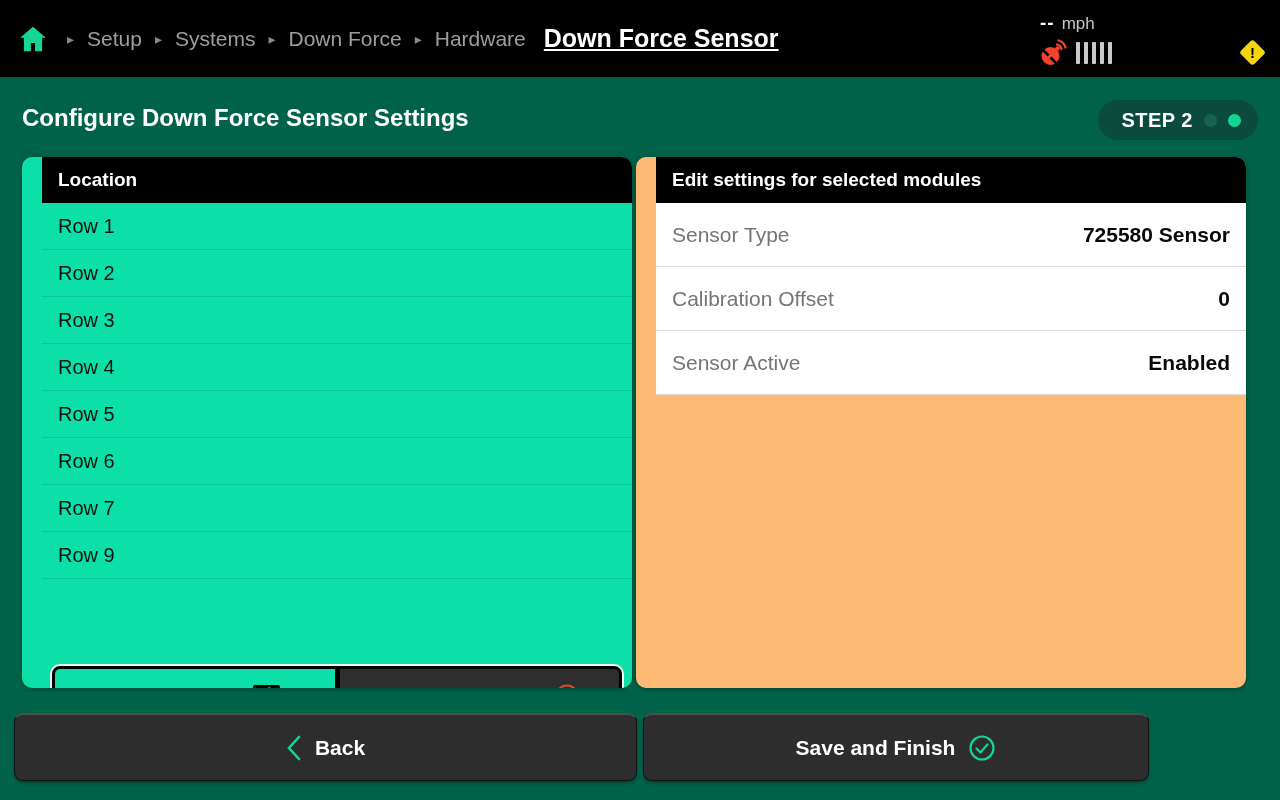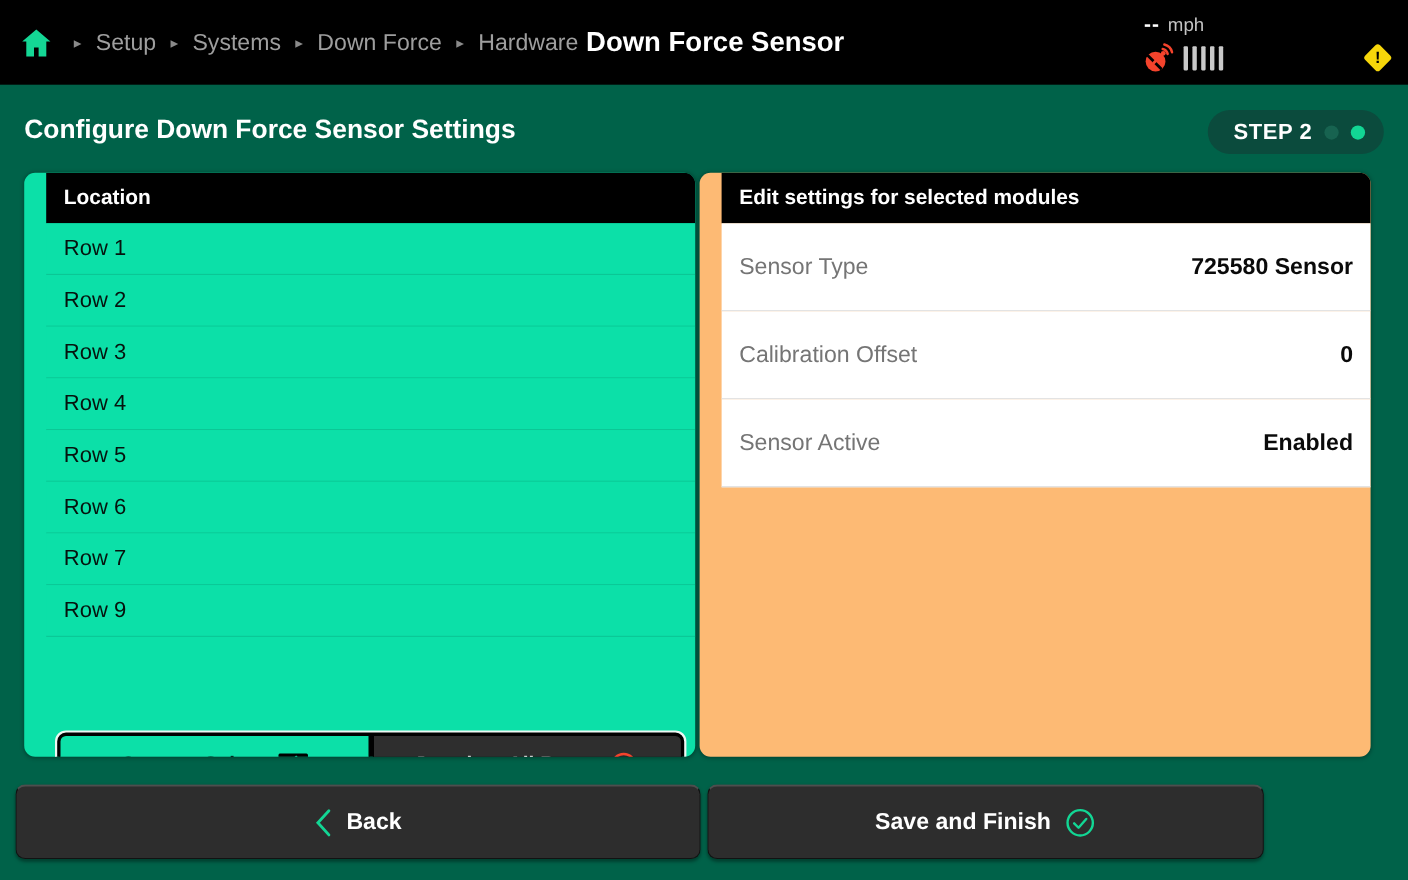--- a/index.html
+++ b/index.html
@@ -76,21 +76,21 @@
   }
   .sel-btn {
     flex:1; display:flex; align-items:center; justify-content:center; gap:12px;
     font-size:19px; font-weight:bold; cursor:pointer; border:1px solid #000;
   }
   .btn-custom { background:#0ce0a8; color:#000; border-radius:6px 0 0 6px; }
   .btn-deselect { background:#2e2e2e; color:#fff; border-radius:0 6px 6px 0; }
 
   
   .set-row {
-    height:80px; background:#fff; border-bottom:1px solid #dcdcdc;
+    height:64px; background:#fff; border-bottom:1px solid #dcdcdc;
     display:flex; align-items:center; justify-content:space-between;
     padding:0 16px; cursor:pointer;
   }
   .set-label { color:#757575; font-size:21px; }
   .set-value { color:#0a0a0a; font-size:21px; font-weight:bold; }
 
   
   .footer-btn {
     position:absolute; top:713px; height:68px;
     background:#2d2d2d; border:1px solid #121212; border-top:2px solid #4e4e4e;
@@ -117,21 +117,21 @@
   <div class="breadcrumb">
       <span class="crumb-sep">▸</span>
       <span class="crumb">Setup</span>
       <span class="crumb-sep">▸</span>
       <span class="crumb">Systems</span>
       <span class="crumb-sep">▸</span>
       <span class="crumb">Down Force</span>
       <span class="crumb-sep">▸</span>
       <span class="crumb">Hardware</span>
     </div>
-  <span class="crumb-current" style="margin-left:7px;">Down Force Sensor</span>
+  <span class="crumb-current" style="margin-left:18px;text-decoration:underline;">Down Force Sensor</span>
 
   <div class="status-cluster">
     <div class="speed-row">
       <span class="speed-val">--</span>
       <span class="speed-unit">mph</span>
     </div>
     <div class="gps-row">
       <span class="icon">
         <svg width="27" height="27" viewBox="0 0 27 27">
           <circle cx="10.5" cy="17" r="9" fill="#f4432c"></circle>

